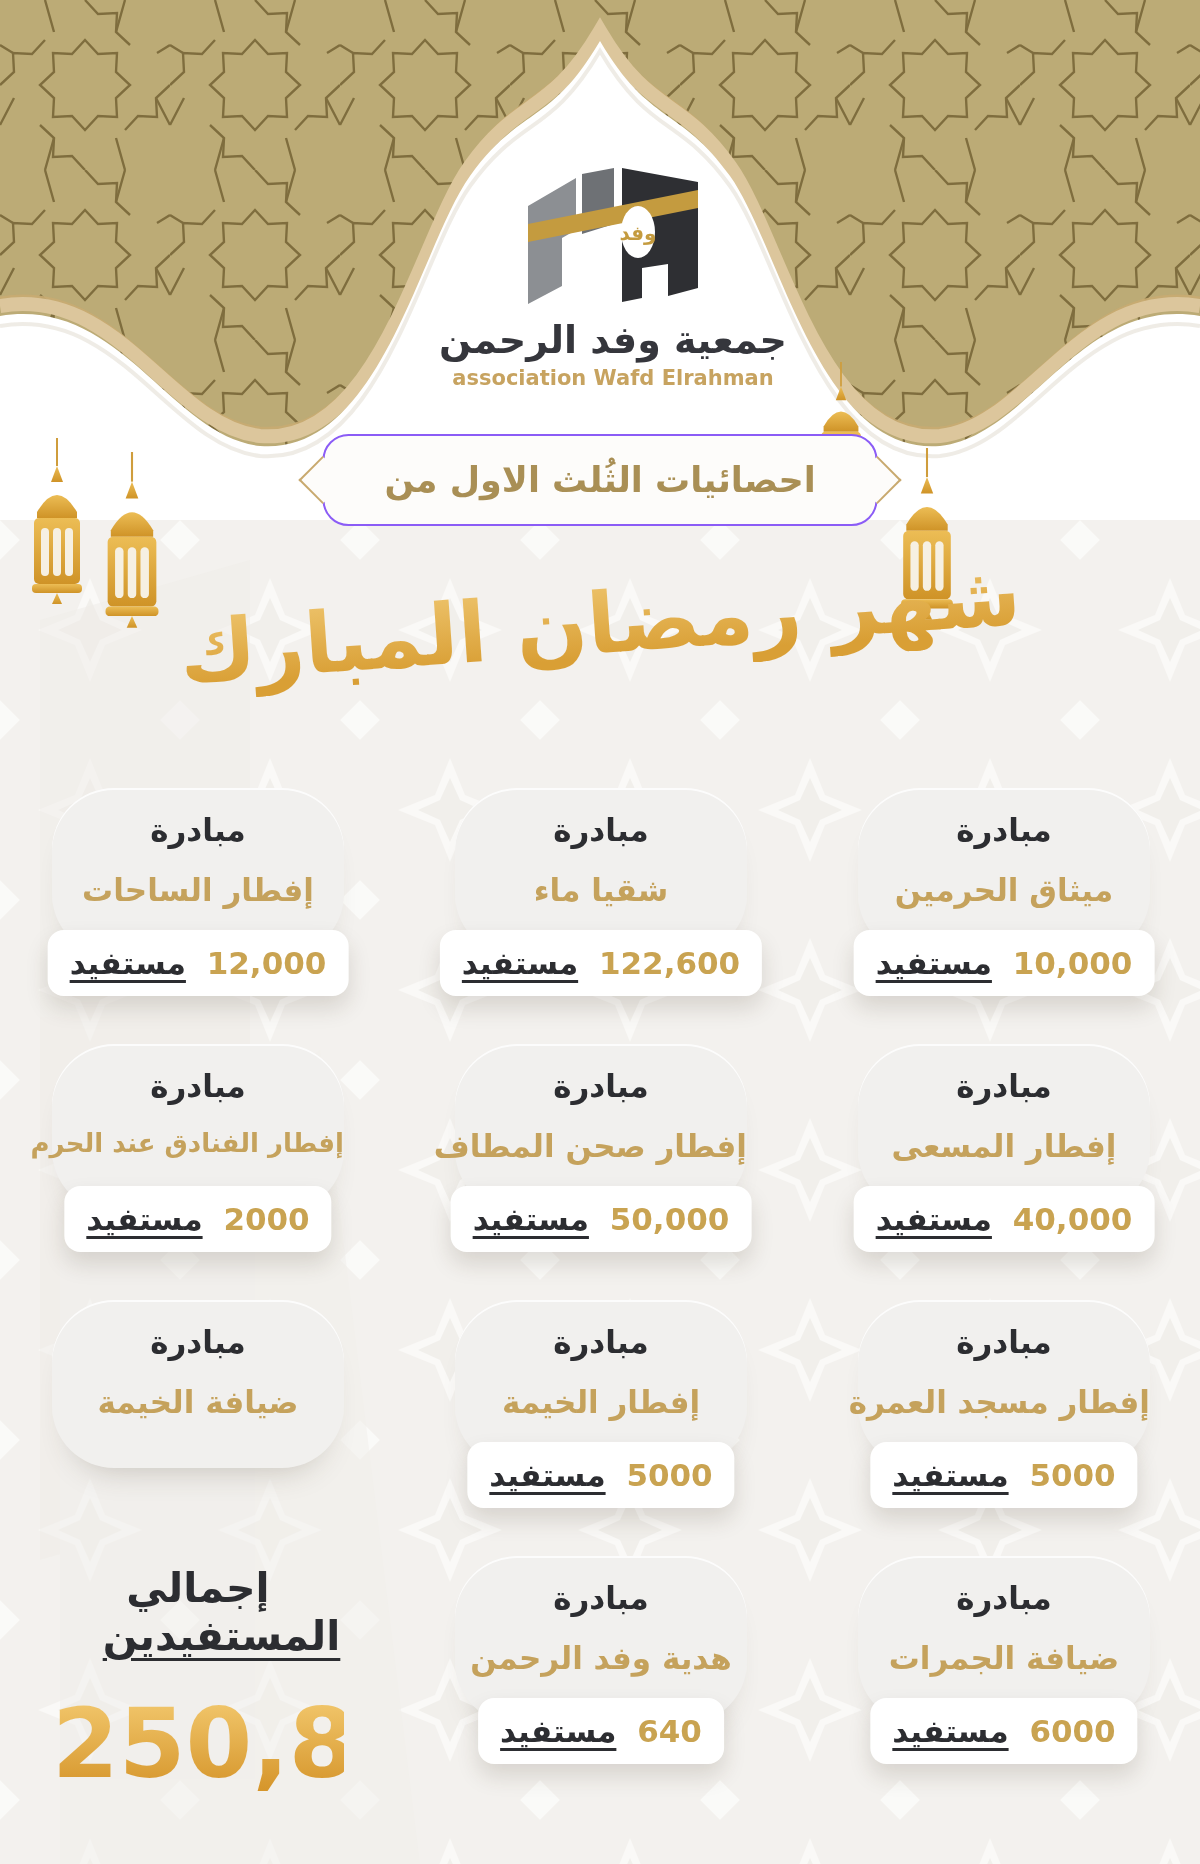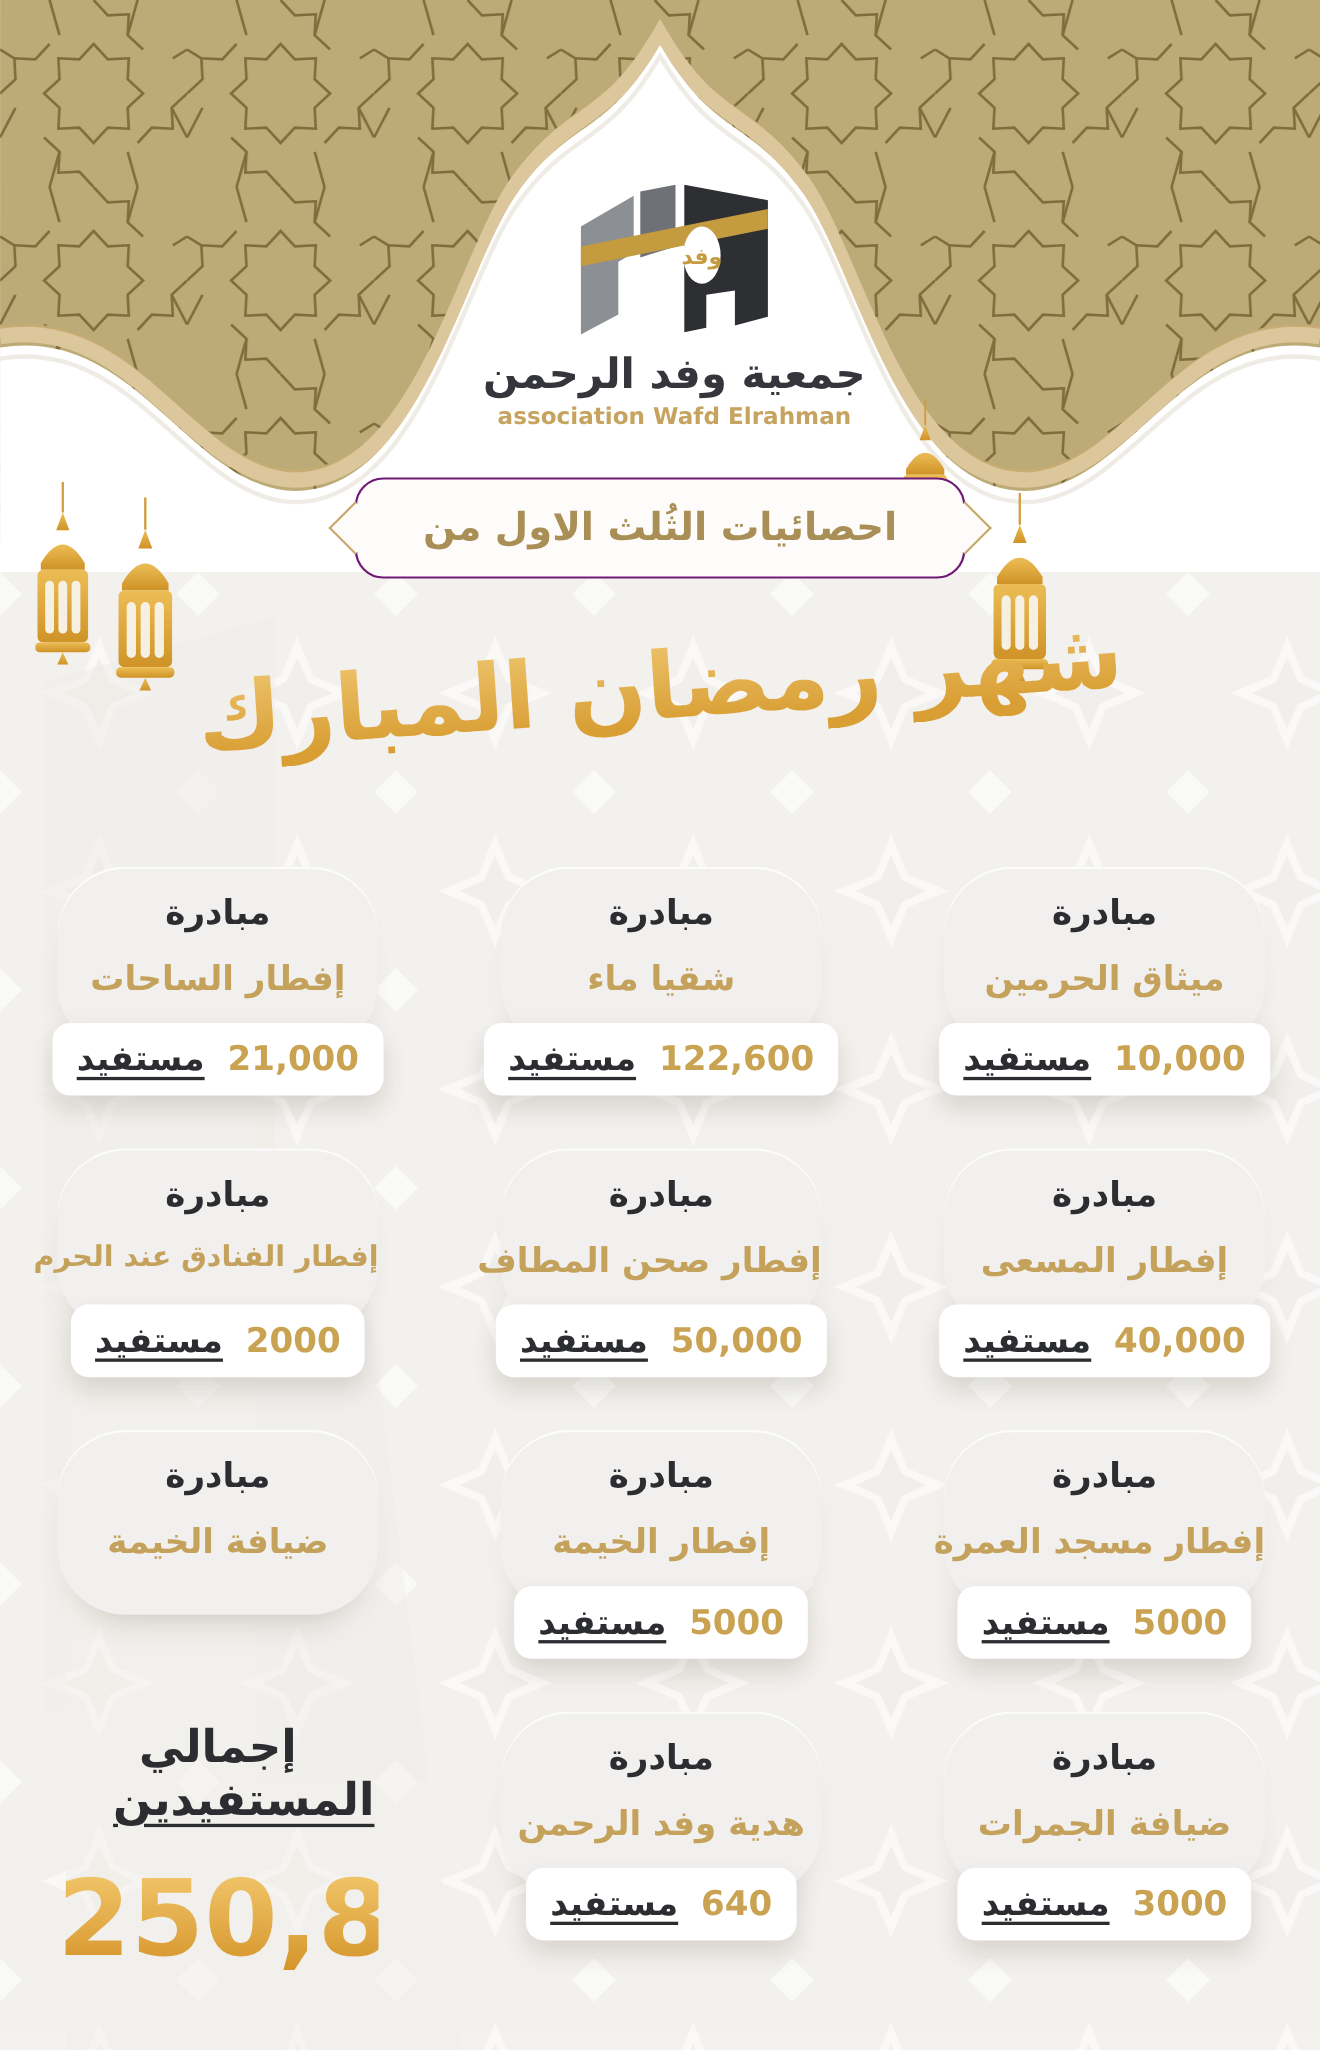--- a/index.html
+++ b/index.html
@@ -16,21 +16,21 @@
   
   .lantern{ position:absolute; z-index:3; }
   
   .logo-wrap{ position:absolute; top:168px; left:13px; width:100%; text-align:center; z-index:4; }
   .org-ar{ margin-top:10px; font-size:38px; font-weight:bold; color:#35363c; letter-spacing:0; }
   .org-en{ margin-top:4px; font-size:21px; font-weight:bold; color:#c7a360; direction:ltr; }
   
   .badge{
     position:absolute; top:434px; left:50%; transform:translateX(-50%);
     width:555px; height:92px; z-index:4;
-    border:2px solid #701a75; border-radius:26px; background:#fdfcfa;
+    border:2px solid #8b5cf6; border-radius:26px; background:#fdfcfa;
     display:flex; align-items:center; justify-content:center;
   }
   .badge .tip{
     position:absolute; top:50%; width:34px; height:34px; background:#fdfcfa;
     border:2px solid #c8a96e; transform:translateY(-50%) rotate(45deg);
   }
   .badge .tip.left{ left:-19px; border-right:none; border-top:none; }
   .badge .tip.right{ right:-19px; border-left:none; border-bottom:none; }
   .badge-text{ font-size:35px; font-weight:bold; color:#a98f55; }
   
@@ -219,21 +219,21 @@
       <div class="pill">
         <span class="num">122,600</span>
         <span class="unit">مستفيد</span>
       </div>
     </div>
 
     <div class="card">
       <div class="card-label">مبادرة</div>
       <div class="card-title">إفطار الساحات</div>
       <div class="pill">
-        <span class="num">21,000</span>
+        <span class="num">12,000</span>
         <span class="unit">مستفيد</span>
       </div>
     </div>
 
     <div class="card">
       <div class="card-label">مبادرة</div>
       <div class="card-title">إفطار المسعى</div>
       <div class="pill">
         <span class="num">40,000</span>
         <span class="unit">مستفيد</span>
@@ -278,21 +278,21 @@
 
     <div class="card">
       <div class="card-label">مبادرة</div>
       <div class="card-title">ضيافة الخيمة</div>
     </div>
 
     <div class="card">
       <div class="card-label">مبادرة</div>
       <div class="card-title">ضيافة الجمرات</div>
       <div class="pill">
-        <span class="num">3000</span>
+        <span class="num">6000</span>
         <span class="unit">مستفيد</span>
       </div>
     </div>
 
     <div class="card">
       <div class="card-label">مبادرة</div>
       <div class="card-title">هدية وفد الرحمن</div>
       <div class="pill">
         <span class="num">640</span>
         <span class="unit">مستفيد</span>

